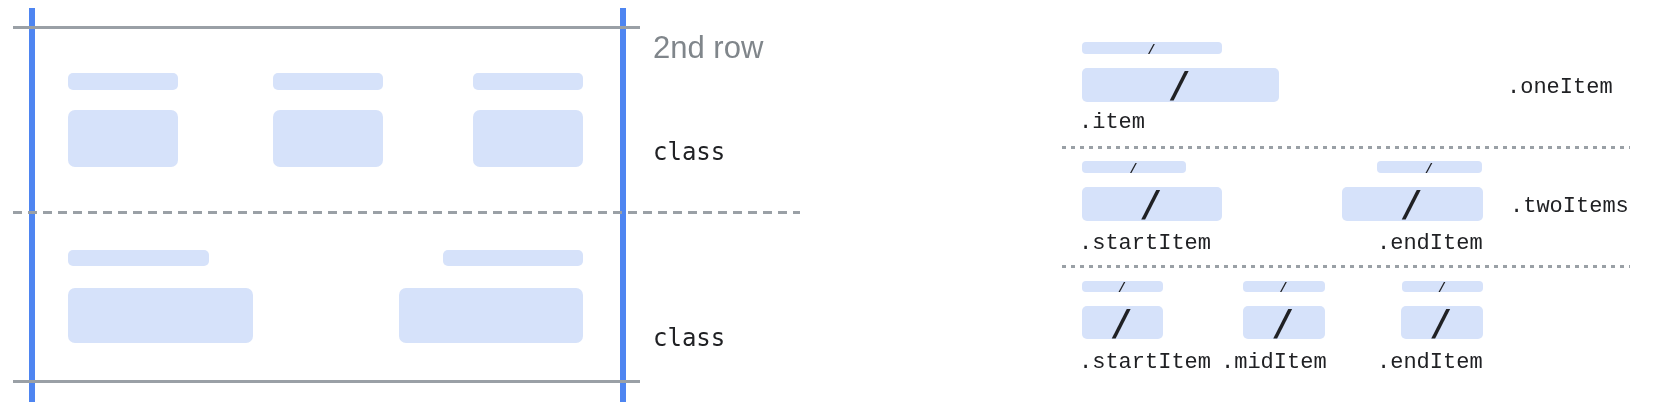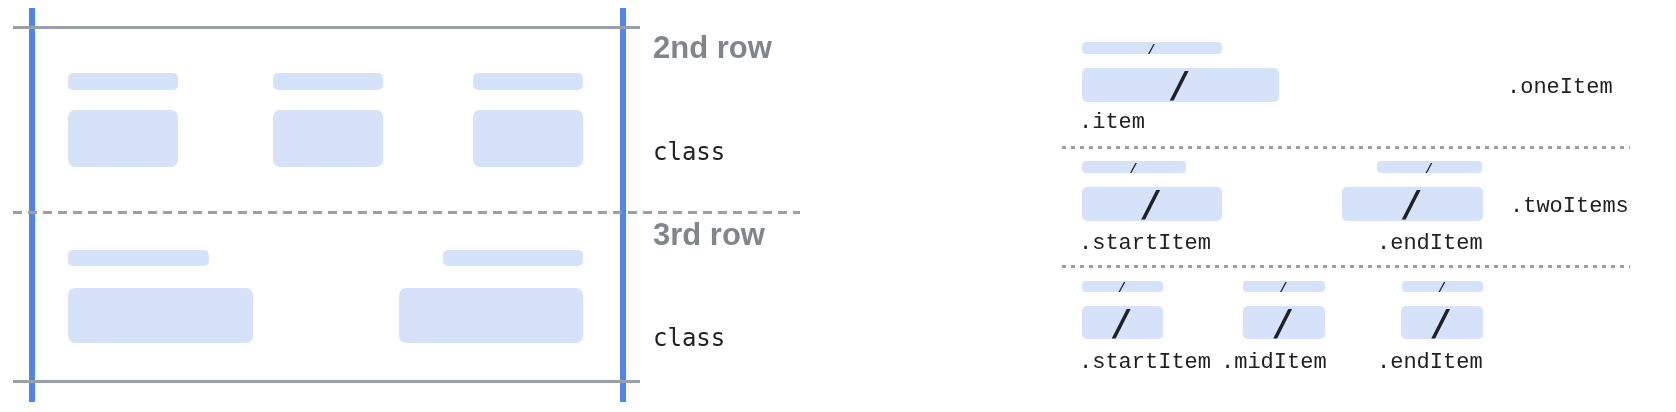--- a/index.html
+++ b/index.html
@@ -12,21 +12,21 @@
   .dashrule{position:absolute;left:13px;top:211px;width:787px;height:3px;
             background:repeating-linear-gradient(90deg,#9aa0a6 0 9px,transparent 9px 15px);}
   .dotrule{position:absolute;left:1062px;width:568px;height:3px;
            background:repeating-linear-gradient(90deg,#9aa0a6 0 4px,transparent 4px 9px);}
 
   
   .ph{position:absolute;background:#d6e2fa;border-radius:5px;}
   .ph.value{border-radius:7px;}
 
   
-  .row-heading{position:absolute;font-weight:700;font-size:31px;line-height:30px;color:#80868b;}
+  .row-heading{position:absolute;font-weight:400;font-size:31px;line-height:30px;color:#80868b;}
   .code{position:absolute;font-family:"DejaVu Sans Mono",monospace;font-size:24px;
         line-height:31.5px;color:#202124;white-space:pre;}
 
   
   .hbar{position:absolute;background:#d6e2fa;border-radius:4px;
         display:flex;align-items:center;justify-content:center;}
   .bbar{position:absolute;background:#d6e2fa;border-radius:5px;
         display:flex;align-items:center;justify-content:center;}
   .slash{font-family:"DejaVu Sans Mono",monospace;font-style:italic;font-weight:700;color:#202124;}
   .slash.sm{font-size:13px;line-height:1;}
@@ -56,21 +56,20 @@
   <div class="ph value" style="left:68px;top:288px;width:185px;height:55px"></div>
   <div class="ph label" style="left:443px;top:250px;width:140px;height:16px"></div>
   <div class="ph value" style="left:399px;top:288px;width:184px;height:55px"></div>
 
   <div class="row-heading" style="left:653px;top:33px">2nd row</div>
   <div class="code" style="left:653px;top:74px">
     <div class="code-line">class</div>
     
   </div>
 
-  <div class="row-heading" style="left:653px;top:220px">3rd row</div>
   <div class="code" style="left:653px;top:260px">
     <div class="code-line">class</div>
     
     
     
   </div>
 
   <div class="hbar" style="left:1082px;top:42px;width:140px;height:12px">
     <span class="slash sm">/</span>
   </div>

